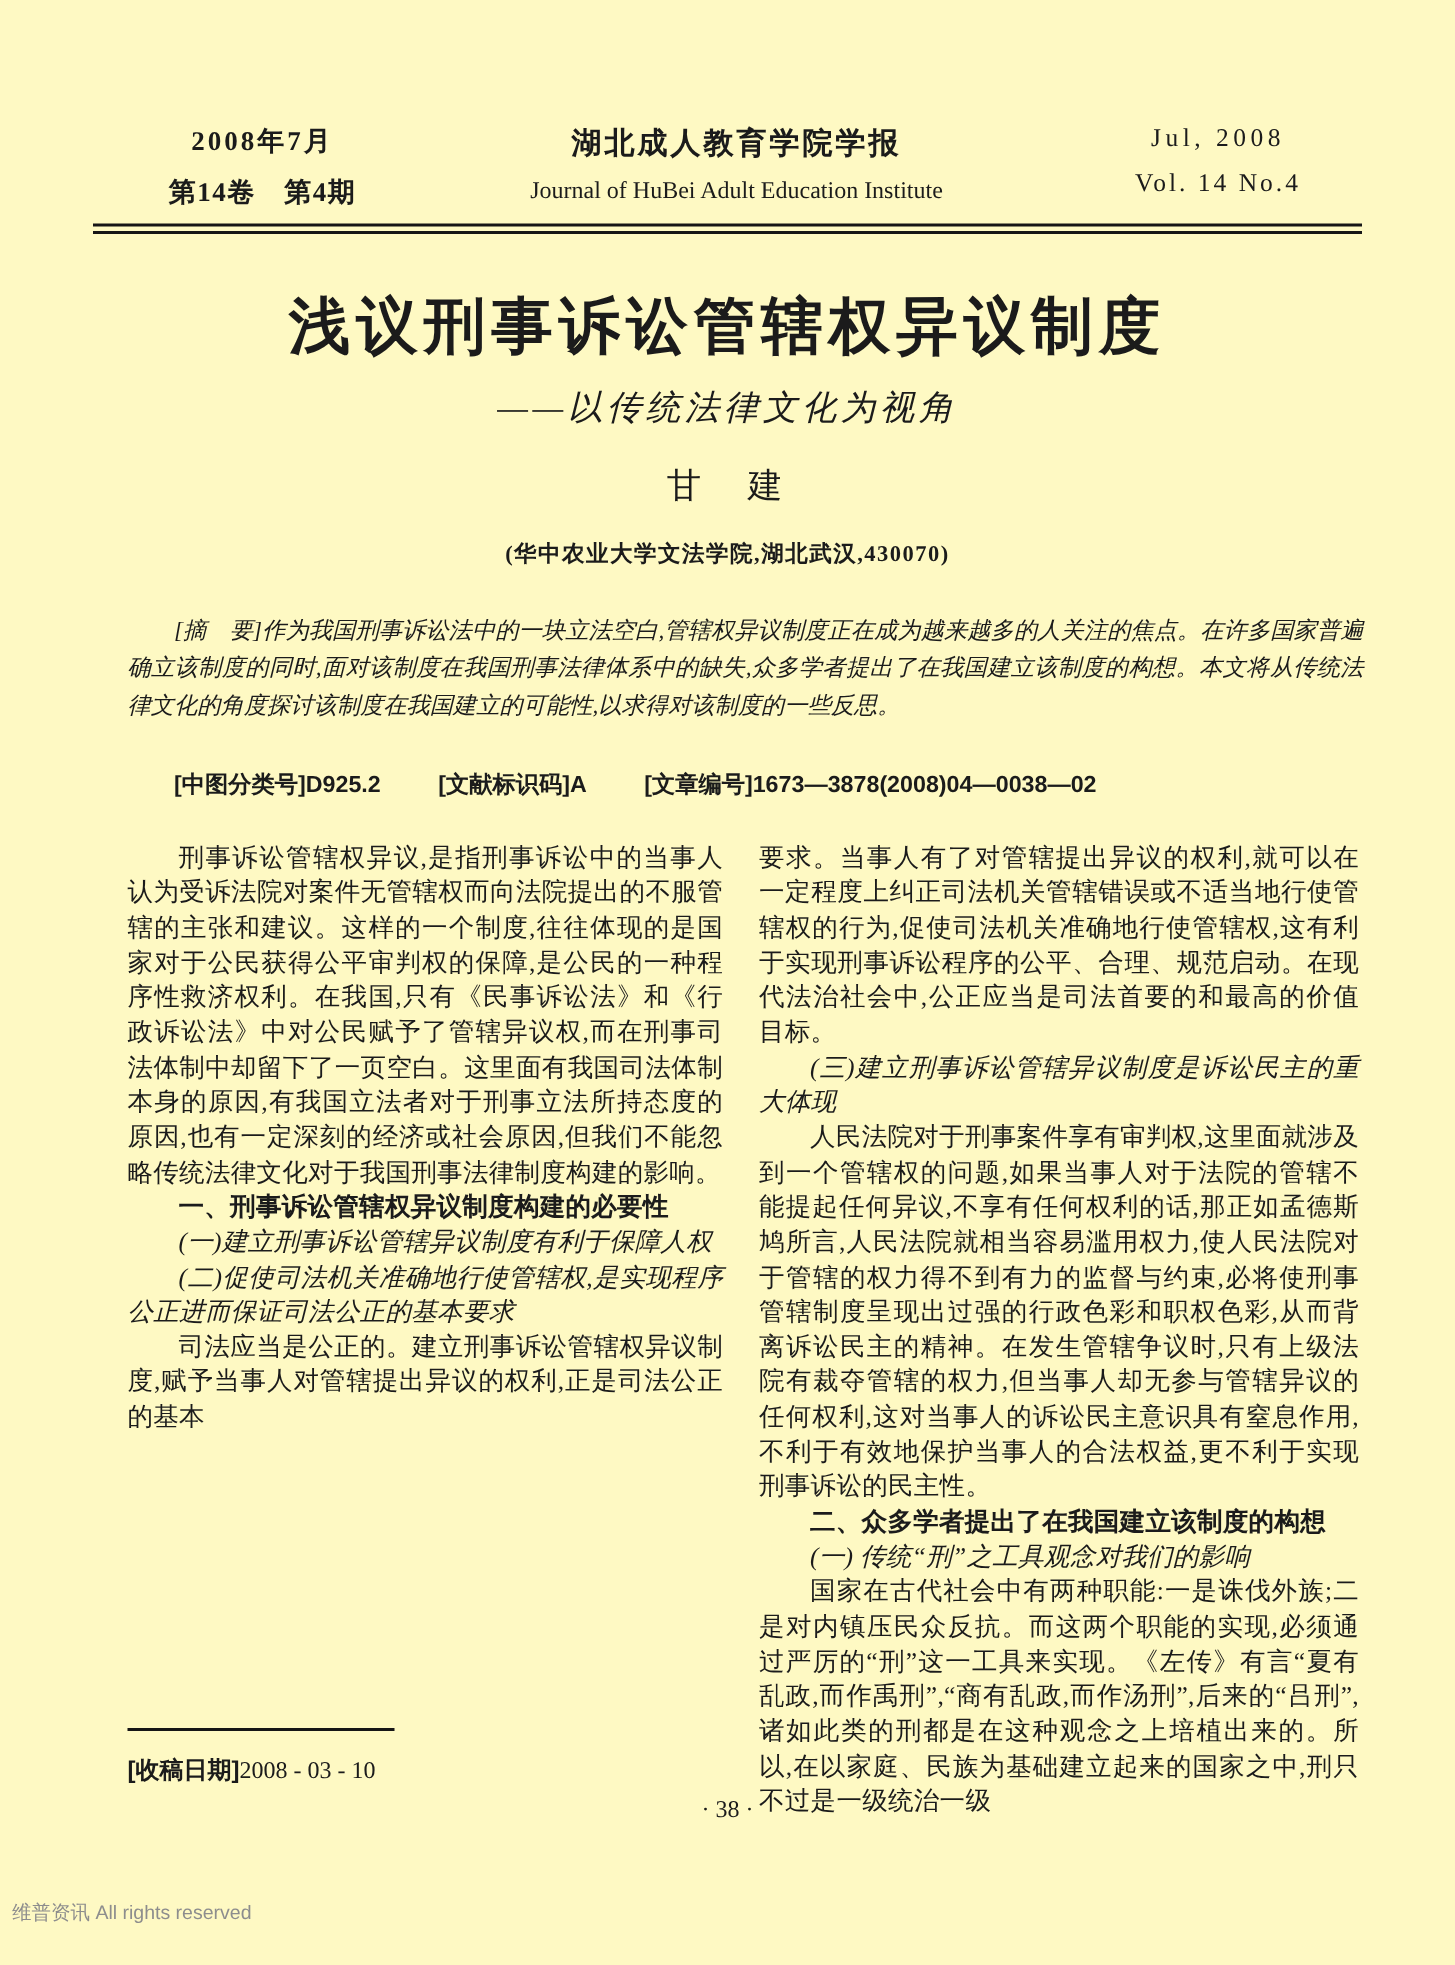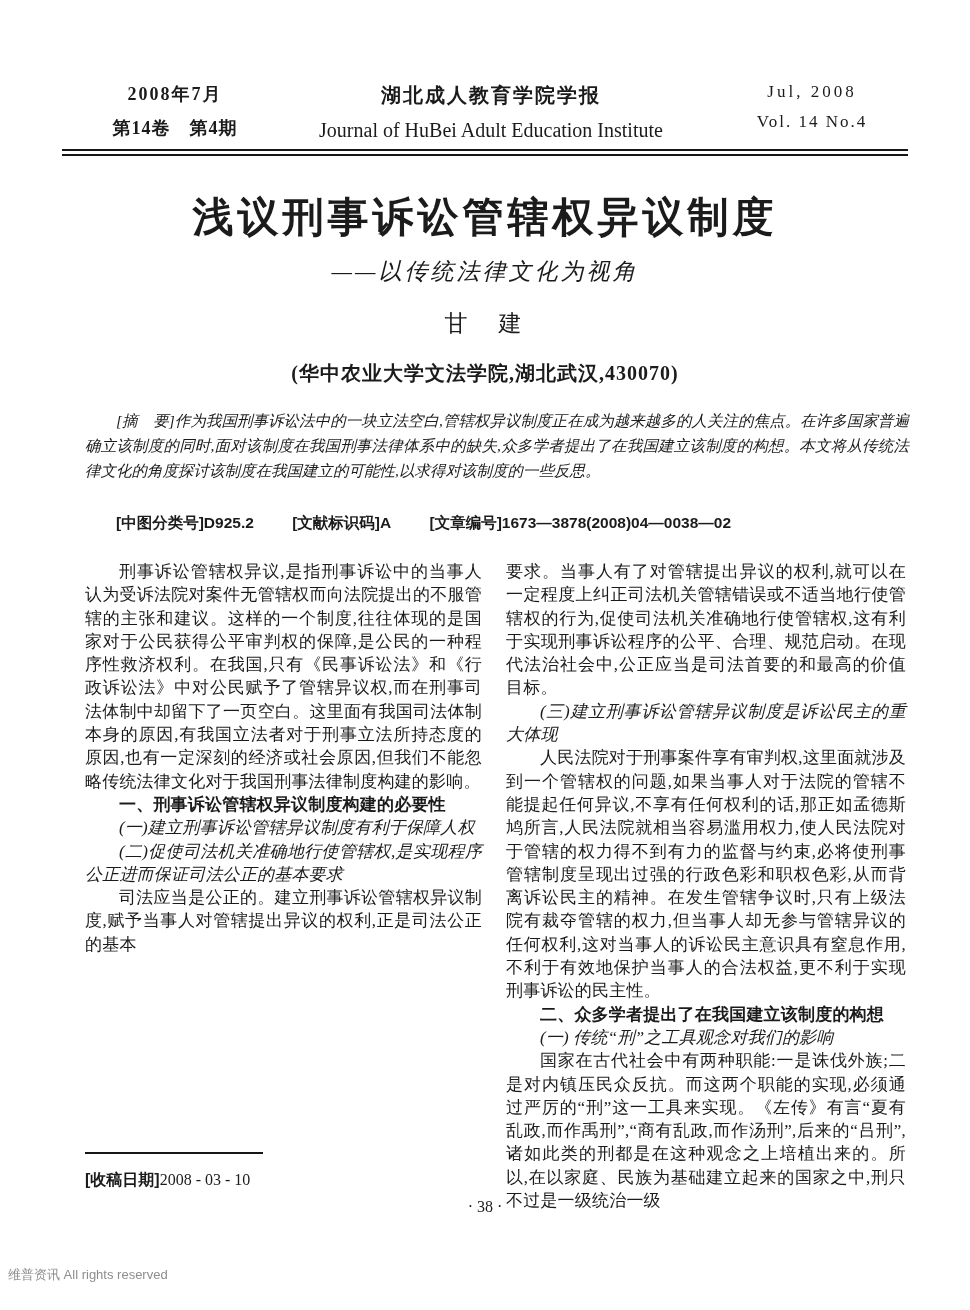--- a/index.html
+++ b/index.html
@@ -1,44 +1,44 @@
 <!DOCTYPE html>
 <html><head>
 <meta charset="utf-8">
 <style>
   html,body { margin:0; padding:0; background:#e8e8e8; }
   .page {
     position:relative; width:970px; height:1310px; margin:0 auto;
-    background:#ffffff; color:#1b1b1b; overflow:hidden;
+    background:#fef9c3; color:#1b1b1b; overflow:hidden;
     font-family:"Liberation Serif","DejaVu Serif",serif;
   }
   
   .header { position:absolute; left:85px; top:82px; width:822px;
             display:flex; justify-content:space-between; }
   .hdr-left { width:180px; text-align:center; }
   .hdr-center { flex:1; text-align:center; }
   .hdr-right { width:190px; text-align:center; }
   .hdr-cn-1 { font-size:18px; font-weight:bold; letter-spacing:2px; }
   .hdr-cn-2 { font-size:18px; font-weight:bold; letter-spacing:1px; margin-top:10px; }
   .journal-cn { font-size:20px; font-weight:bold; letter-spacing:2px; }
-  .journal-en { font-size:20px; margin-top:10px; }
+  .journal-en { font-size:16px; margin-top:10px; }
   .hdr-en-1 { font-size:17px; letter-spacing:3px; }
   .hdr-en-2 { font-size:17px; letter-spacing:2px; margin-top:10px; }
   .double-rule { position:absolute; left:62px; top:149px; width:846px; height:3px;
                  border-top:2.5px solid #161616; border-bottom:2.5px solid #161616; }
   
   .title { position:absolute; left:0; top:190px; width:100%; text-align:center;
            font-family:Liberation Mono, monospace;
            font-size:41px; font-weight:bold; letter-spacing:4px; }
   .subtitle { position:absolute; left:0; top:256px; width:100%; text-align:center;
               font-size:23px; font-style:italic; letter-spacing:3px; font-weight:500; }
   .author { position:absolute; left:0; top:308px; width:100%; text-align:center;
             font-size:23px; letter-spacing:4px; font-weight:500; }
   .affiliation { position:absolute; left:0; top:360px; width:100%; text-align:center;
-                 font-size:20px; letter-spacing:1px; font-weight:bold; }
+                 font-size:15px; letter-spacing:1px; font-weight:bold; }
   
   .abstract { position:absolute; left:85px; top:408px; width:824px;
               font-size:15.5px; line-height:25px; text-align:justify;
               font-style:italic; font-weight:500; text-indent:2em; }
   .keywords { position:absolute; left:85px; top:488px; width:824px;
               font-size:15.5px; font-style:italic; font-weight:bold; text-indent:2em; }
   .classline { position:absolute; left:85px; top:513px; width:824px;
                font-size:15.5px; font-weight:bold; text-indent:2em;
                font-family:"Liberation Sans","DejaVu Sans",sans-serif; }
   .classline span { margin-right:34px; }

